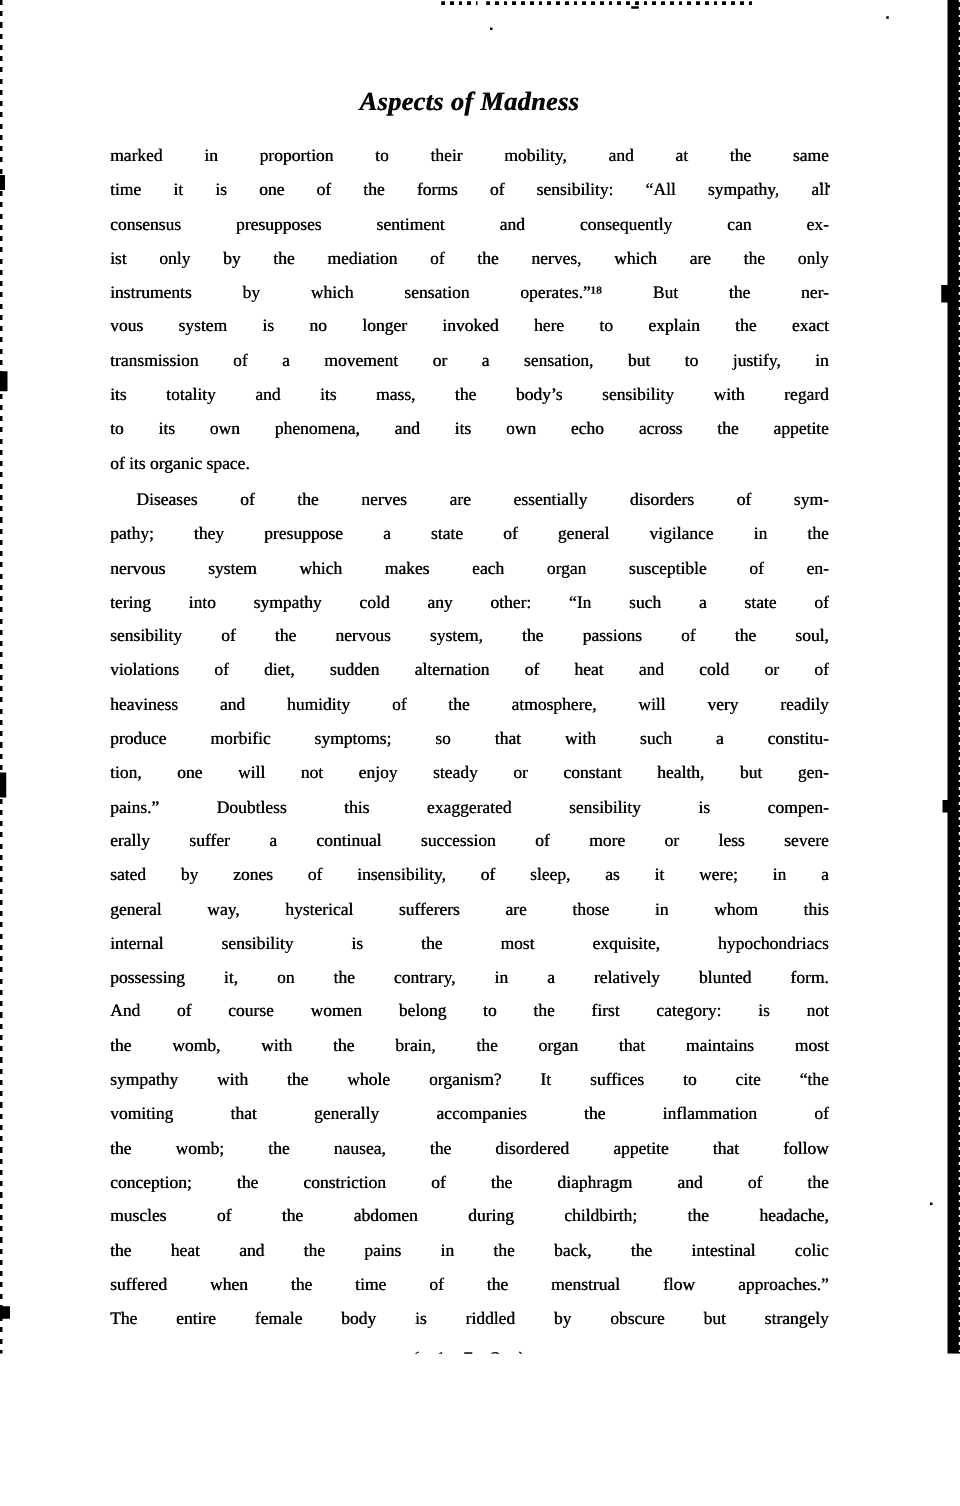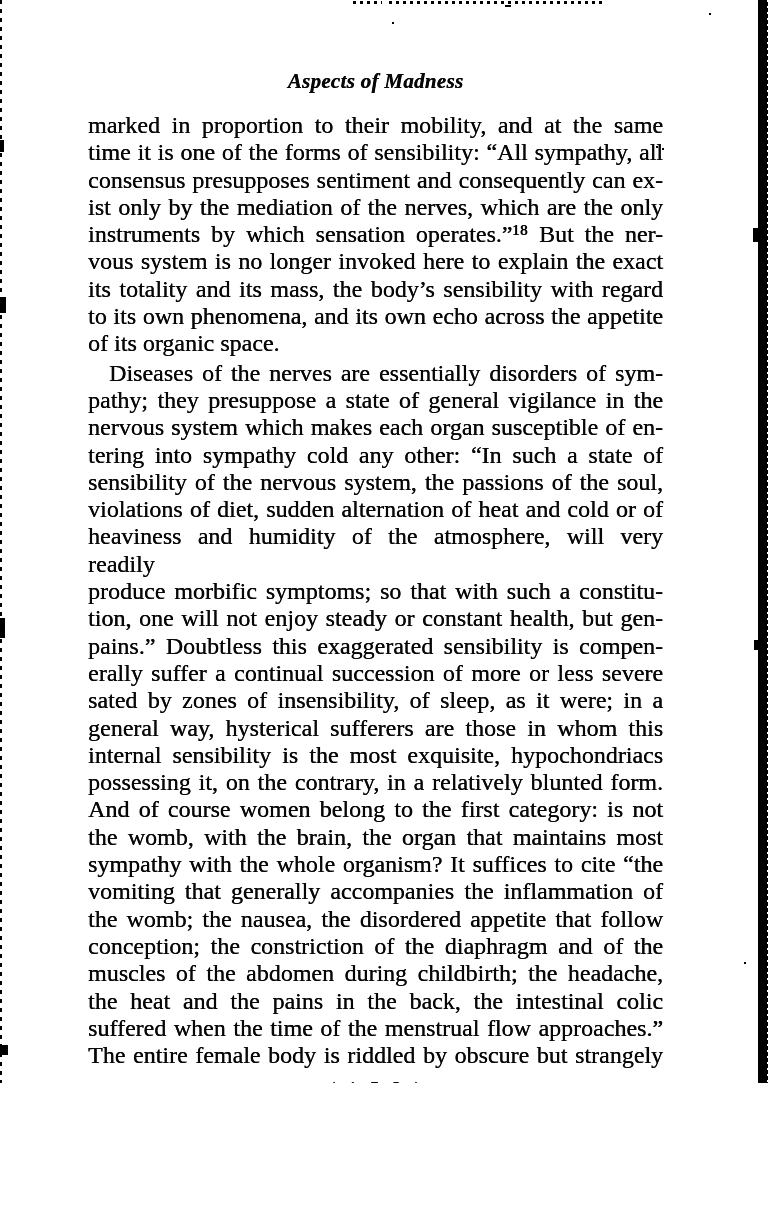--- a/index.html
+++ b/index.html
@@ -32,21 +32,21 @@
   
   .running-header {
     position:absolute; left:88px; top:69px; width:575px;
     text-align:center;
     font-style:italic; font-weight:700;
     font-size:21px; letter-spacing:0.3px;
     text-shadow:0.3px 0 0 currentColor;
   }
   .body-text {
     position:absolute; left:88px; top:112px; width:575px;
-    font-size:24px; line-height:27.3px;
+    font-size:14px; line-height:27.3px;
     text-shadow:0.3px 0 0 currentColor;
   }
   .para + .para { margin-top:2px; }
   .line { text-align:justify; text-align-last:justify; white-space:normal; }
   .line.no-justify { text-align-last:left; }
   .line.indent { text-indent:21px; }
   .page-number {
     position:absolute; left:88px; top:1078px; width:575px;
     text-align:center;
     font-style:italic; font-size:19px; letter-spacing:4px;
@@ -88,20 +88,21 @@
   <div class="running-header">Aspects of Madness</div>
 
   <div class="body-text">
       <div class="para">
         <div class="line">marked in proportion to their mobility, and at the same</div>
         <div class="line">time it is one of the forms of sensibility: “All sympathy, all</div>
         <div class="line">consensus presupposes sentiment and consequently can ex-</div>
         <div class="line">ist only by the mediation of the nerves, which are the only</div>
         <div class="line">instruments by which sensation operates.”¹⁸ But the ner-</div>
         <div class="line">vous system is no longer invoked here to explain the exact</div>
+        <div class="line">transmission of a movement or a sensation, but to justify, in</div>
         <div class="line">its totality and its mass, the body’s sensibility with regard</div>
         <div class="line">to its own phenomena, and its own echo across the appetite</div>
         <div class="line no-justify">of its organic space.</div>
       </div>
       <div class="para">
         <div class="line indent">Diseases of the nerves are essentially disorders of sym-</div>
         <div class="line">pathy; they presuppose a state of general vigilance in the</div>
         <div class="line">nervous system which makes each organ susceptible of en-</div>
         <div class="line">tering into sympathy cold any other: “In such a state of</div>
         <div class="line">sensibility of the nervous system, the passions of the soul,</div>

